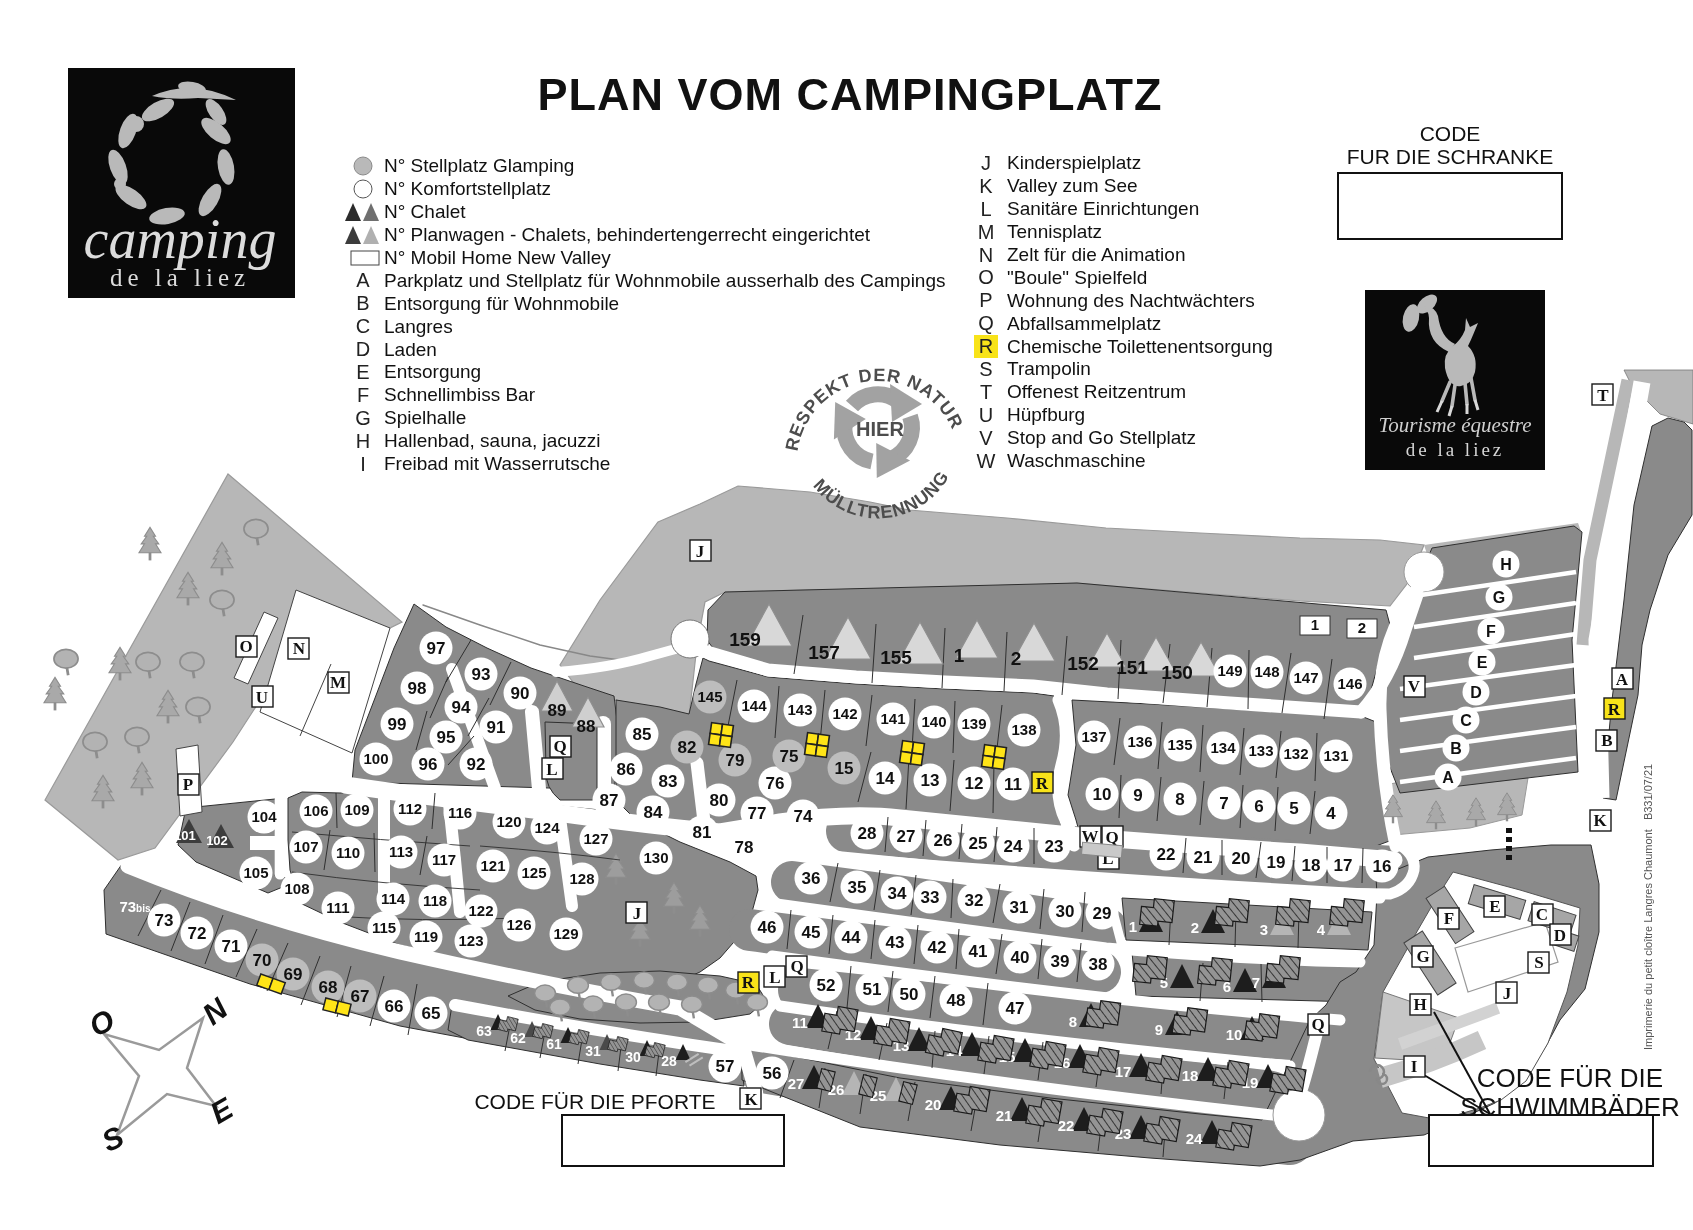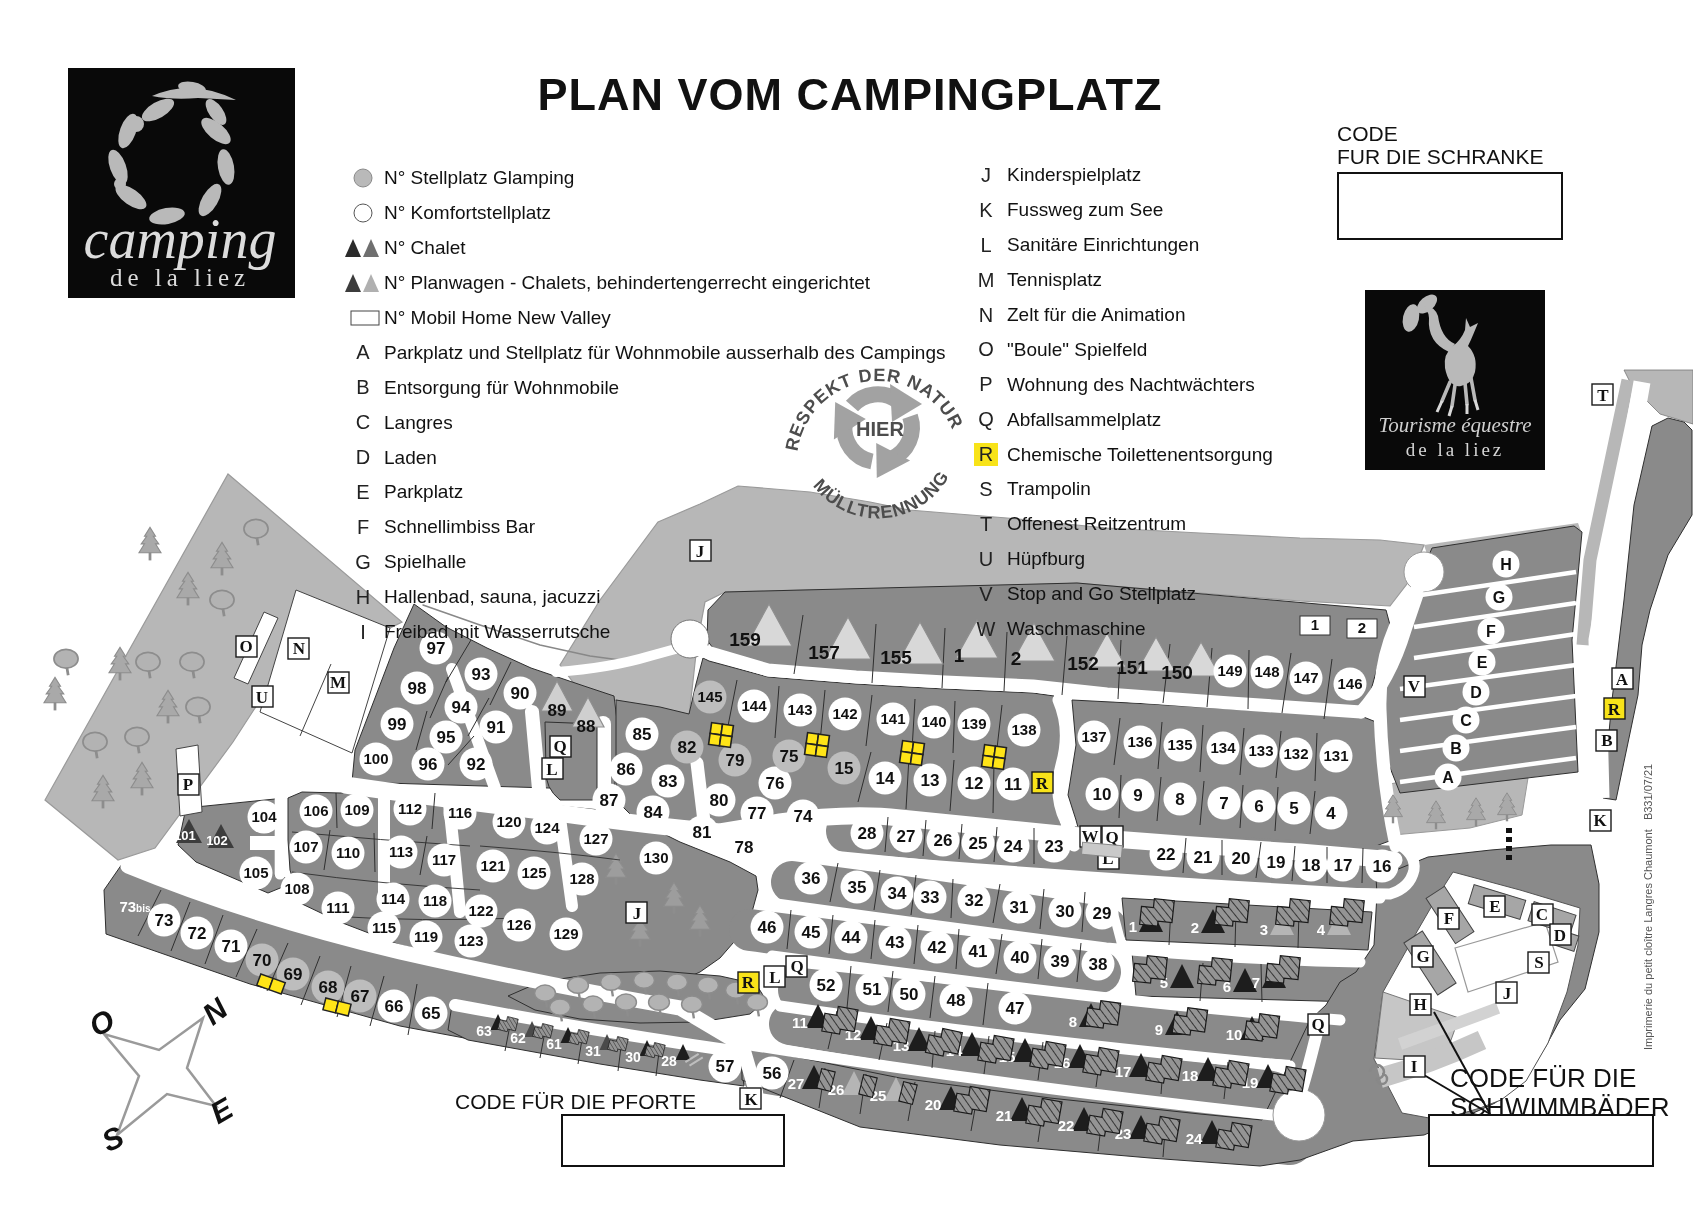--- a/index.html
+++ b/index.html
@@ -1,25 +1,25 @@
 <!DOCTYPE html>
 <html><head><meta charset="utf-8">
 <style>
 html,body{margin:0;padding:0;background:#fff;width:1693px;height:1230px;overflow:hidden;}
 body{font-family:"Liberation Sans", sans-serif;position:relative;}
 .abs{position:absolute;}
 #title{left:0;right:0;top:69px;text-align:center;font-size:45px;font-weight:bold;letter-spacing:1px;color:#111;padding-left:7px;}
-.lrow{display:flex;align-items:center;height:22.9px;margin-top:12px;}
+.lrow{display:flex;align-items:center;height:22.9px;}
 .sym{width:42px;display:inline-flex;justify-content:center;align-items:center;flex:none;}
 .sym.letter{font-size:20px;color:#222;}
 .sym.letter.yel{background:#f8e319;width:24px;margin:0 9px;}
 .ltxt{font-size:19px;color:#111;white-space:nowrap;}
 #leg1{left:342px;top:155px;}
 #leg2{left:965px;top:152px;}
-.codehead{font-size:21px;color:#111;line-height:1.1;}
+.codehead{font-size:21px;color:#111;text-align:center;line-height:1.1;}
 .codebox{border:2px solid #111;background:#fff;}
 </style></head>
 <body>
 
 <svg class="abs" style="left:0;top:0" width="1693" height="1230" viewBox="0 0 1693 1230" font-family="Liberation Sans, sans-serif">
 <defs>
 <pattern id="hh" width="6" height="6" patternUnits="userSpaceOnUse" patternTransform="rotate(-45)">
 <rect width="6" height="6" fill="#949494"></rect>
         <line x1="0" y1="0" x2="0" y2="6" stroke="#1e1e1e" stroke-width="1.6"></line>
 </pattern>
@@ -1821,21 +1821,21 @@
     <div class="lrow">
       <span class="sym letter">C</span>
       <span class="ltxt">Langres</span>
     </div>
     <div class="lrow">
       <span class="sym letter">D</span>
       <span class="ltxt">Laden</span>
     </div>
     <div class="lrow">
       <span class="sym letter">E</span>
-      <span class="ltxt">Parkplatz</span>
+      <span class="ltxt">Entsorgung</span>
     </div>
     <div class="lrow">
       <span class="sym letter">F</span>
       <span class="ltxt">Schnellimbiss Bar</span>
     </div>
     <div class="lrow">
       <span class="sym letter">G</span>
       <span class="ltxt">Spielhalle</span>
     </div>
     <div class="lrow">
@@ -1848,21 +1848,21 @@
     </div>
   </div>
 
 <div id="leg2" class="abs">
     <div class="lrow">
       <span class="sym letter">J</span>
       <span class="ltxt">Kinderspielplatz</span>
     </div>
     <div class="lrow">
       <span class="sym letter">K</span>
-      <span class="ltxt">Fussweg zum See</span>
+      <span class="ltxt">Valley zum See</span>
     </div>
     <div class="lrow">
       <span class="sym letter">L</span>
       <span class="ltxt">Sanitäre Einrichtungen</span>
     </div>
     <div class="lrow">
       <span class="sym letter">M</span>
       <span class="ltxt">Tennisplatz</span>
     </div>
     <div class="lrow">

